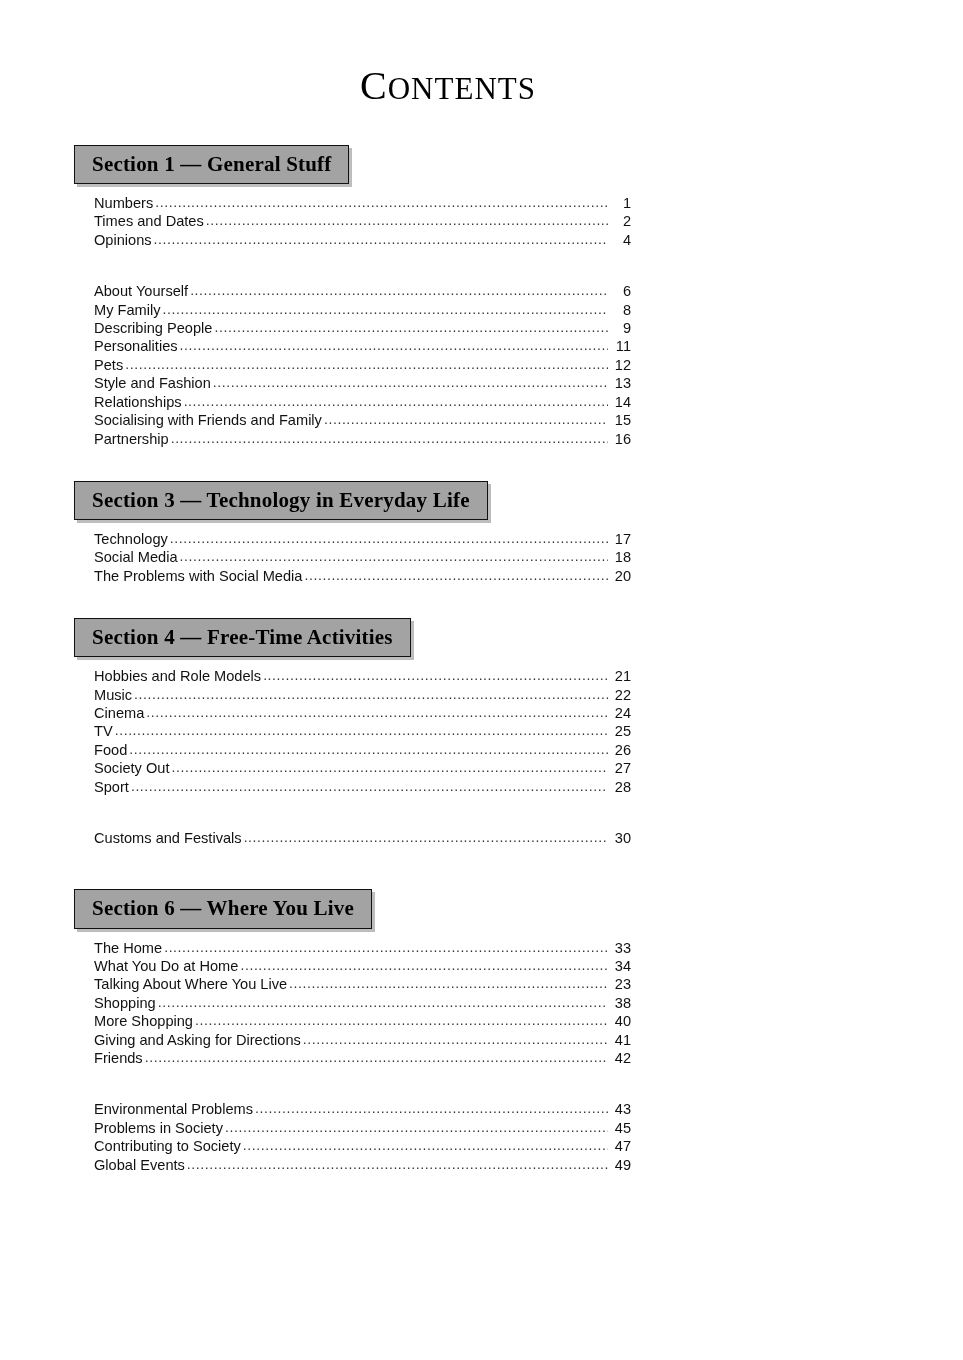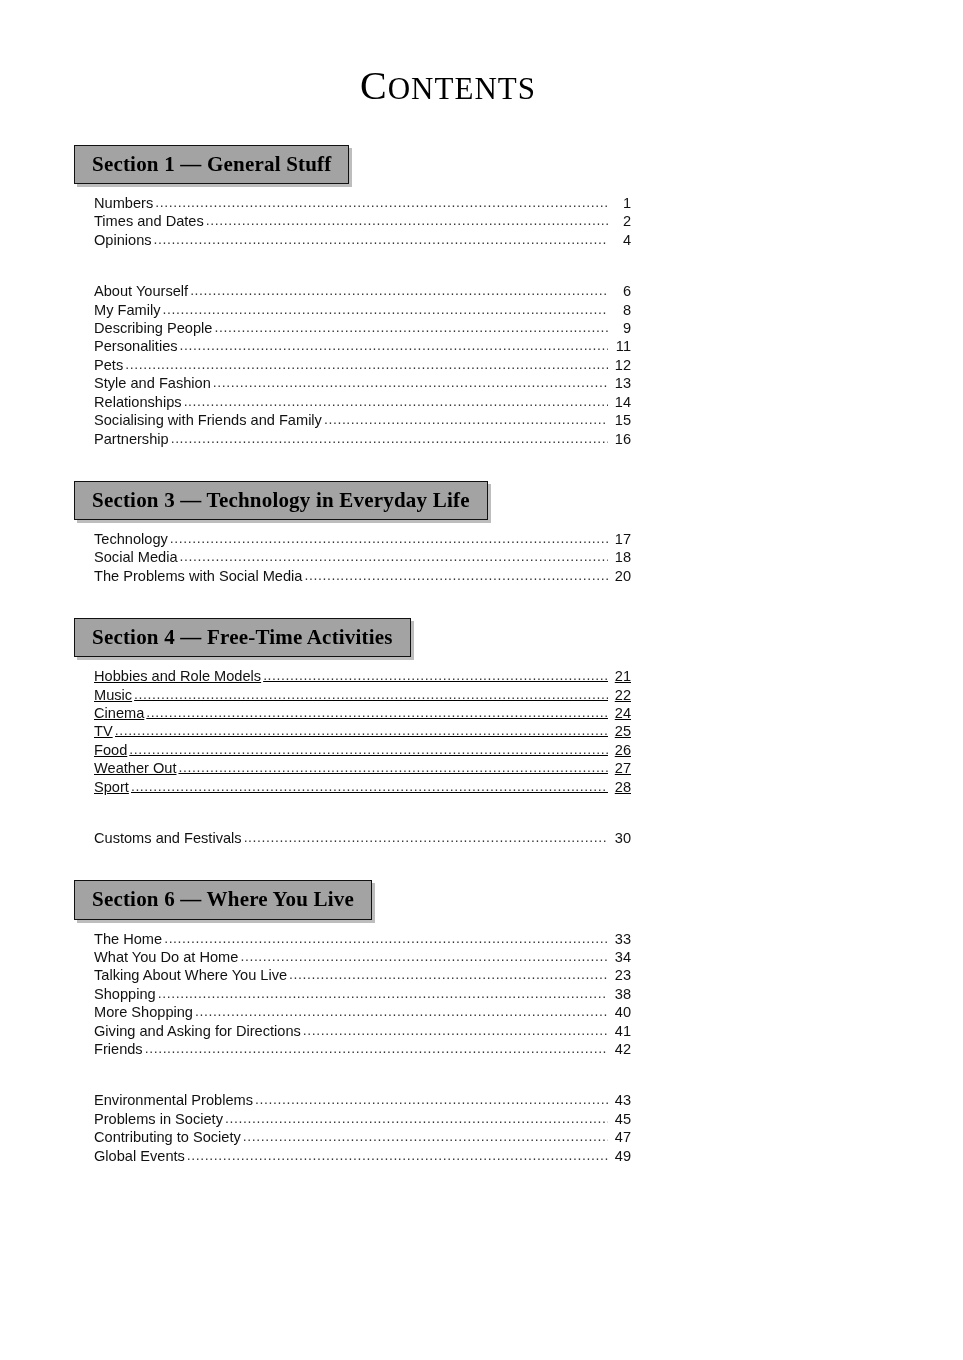--- a/index.html
+++ b/index.html
@@ -85,23 +85,23 @@
     transform: translateY(-1px);
   }
   .entry .page-num {
     flex: 0 0 auto;
     text-align: right;
     min-width: 20px;
     padding-left: 3px;
   }
   .gap-s2 { margin-top: 33px; }
   .gap-s3 { margin-top: 33px; }
-  .gap-s4 { margin-top: 33px; text-decoration: underline; }
+  .gap-s4 { margin-top: 33px; }
   .gap-s5 { margin-top: 33px; }
-  .gap-s6 { margin-top: 33px; }
+  .gap-s6 { margin-top: 42px; }
   .gap-s7 { margin-top: 33px; }
   .first-sec { margin-top: 0; }
 </style>
 </head>
 <body>
 
 <div class="page">
 
   <h1 class="page-title"><span class="cap">C</span><span class="smallcap">ONTENTS</span></h1>
 
@@ -221,21 +221,21 @@
           <span class="label">TV</span>
           <span class="dots">..................................................................................................................................................</span>
           <span class="page-num">25</span>
         </li>
         <li class="entry">
           <span class="label">Food</span>
           <span class="dots">..................................................................................................................................................</span>
           <span class="page-num">26</span>
         </li>
         <li class="entry">
-          <span class="label">Weather Out</span>
+          <span class="label">Society Out</span>
           <span class="dots">..................................................................................................................................................</span>
           <span class="page-num">27</span>
         </li>
         <li class="entry">
           <span class="label">Sport</span>
           <span class="dots">..................................................................................................................................................</span>
           <span class="page-num">28</span>
         </li>
       </ul>
     </div>

